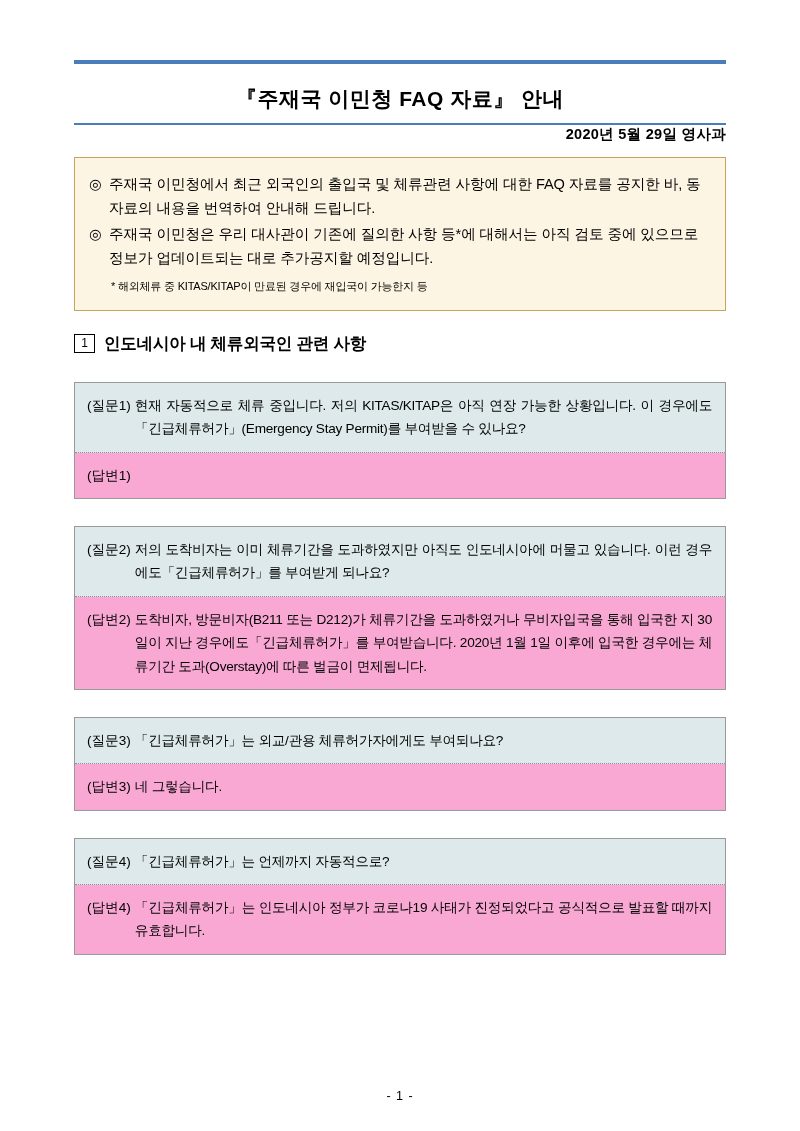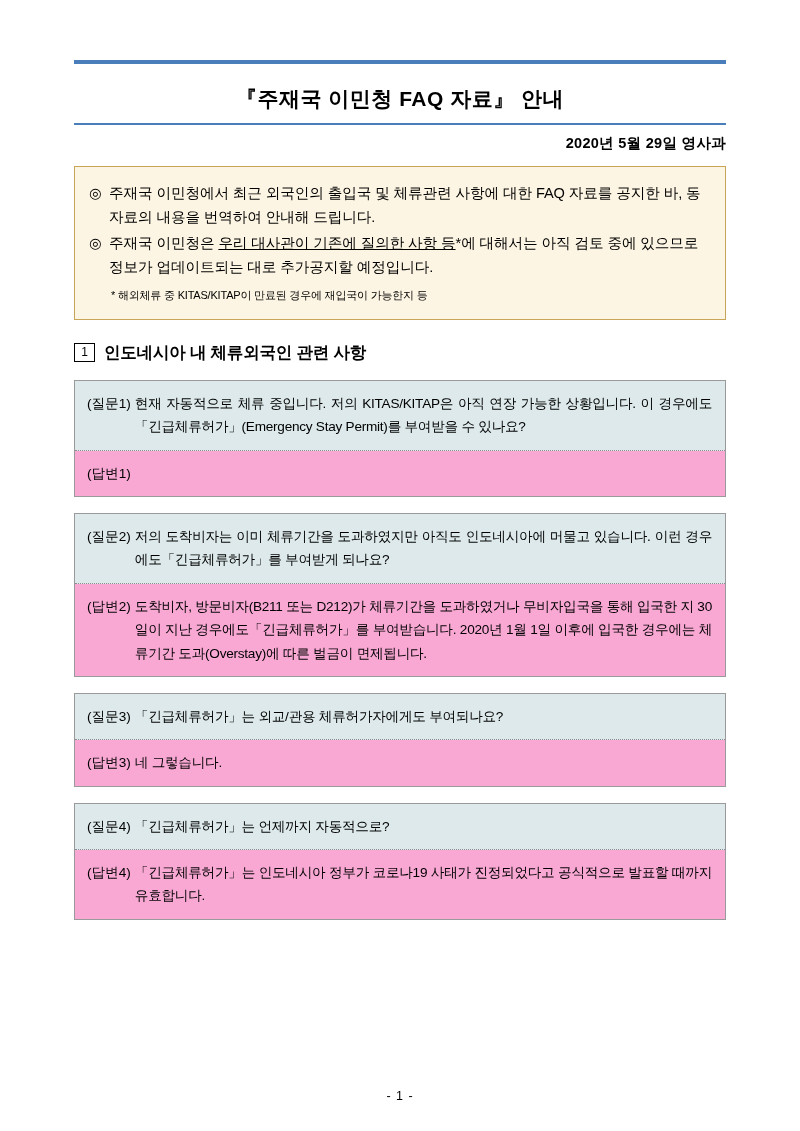--- a/index.html
+++ b/index.html
@@ -40,21 +40,20 @@
   }
   .rule-bottom {
     height: 2px;
     background: #4a7ebb;
     width: 100%;
   }
   .doc-date {
     text-align: right;
     font-size: 14.5px;
     font-weight: bold;
-    padding-top: 9px;
     letter-spacing: 0.3px;
   }
 
   
   .notice-box {
     margin-top: 13px;
     border: 1px solid #c9a55a;
     background: #fdf5e3;
     padding: 14px 16px 14px 14px;
     box-sizing: border-box;
@@ -81,21 +80,21 @@
     line-height: 1.6;
     margin: 7px 0 9px 22px;
     letter-spacing: -0.1px;
   }
   .notice-foot {
     font-size: 11px;
     line-height: 1.6;
     margin: 8px 0 0 22px;
     letter-spacing: -0.2px;
   }
-  .u { text-decoration: underline; }
+  .u { }
 
   
   .section-head {
     margin-top: 22px;
     font-size: 16.5px;
     font-weight: bold;
     display: flex;
     align-items: center;
     gap: 9px;
     letter-spacing: -0.2px;
@@ -106,21 +105,21 @@
     font-size: 12px;
     font-weight: normal;
     line-height: 1;
     padding: 2px 4px 3px 4px;
     min-width: 11px;
     text-align: center;
   }
 
   
   .qa-group {
-    margin-top: 16px;
+    margin-top: 27px;
     border: 1px solid #9a9a9a;
     box-sizing: border-box;
   }
   .qa-row {
     display: flex;
     align-items: flex-start;
     padding: 11px 13px 11px 12px;
     font-size: 13.6px;
     line-height: 1.72;
     box-sizing: border-box;

